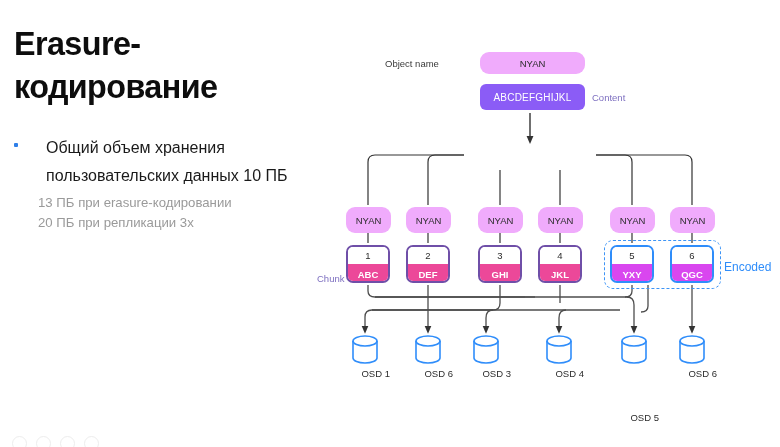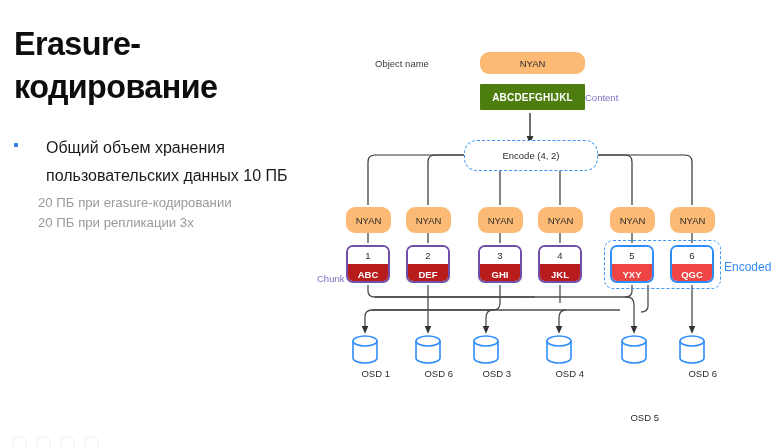--- a/index.html
+++ b/index.html
@@ -103,37 +103,37 @@
   }
   .dg-label-blue {
     position: absolute;
     font-size: 12px;
     color: #2f8dfa;
     white-space: nowrap;
   }
 
   .pill-light {
     position: absolute;
-    background: #fdba74;
+    background: #f0abfc;
     border-radius: 9px;
     color: #2b2b2b;
     font-size: 9.5px;
     display: flex;
     align-items: center;
     justify-content: center;
     white-space: nowrap;
   }
 
   .pill-dark {
     position: absolute;
-    background: #4d7c0f;
-    border-radius: 1px;
+    background: #8b5cf6;
+    border-radius: 6px;
     color: #ffffff;
     font-size: 10px;
-    font-weight: 700;
+    font-weight: 400;
     display: flex;
     align-items: center;
     justify-content: center;
     letter-spacing: 0.2px;
     white-space: nowrap;
   }
 
   .encode-box {
     position: absolute;
     border: 1.6px dashed #3d94f6;
@@ -169,23 +169,23 @@
     height: 21px;
     display: flex;
     align-items: center;
     justify-content: center;
     font-size: 9.5px;
     font-weight: 700;
     color: #ffffff;
     box-sizing: border-box;
   }
   .chunk-data { border: 2px solid #6f4fa8; }
-  .chunk-data .chunk-bottom { background: #b91c1c; }
+  .chunk-data .chunk-bottom { background: #ec4899; }
   .chunk-enc { border: 2px solid #2f8dfa; }
-  .chunk-enc .chunk-bottom { background: #ef4444; }
+  .chunk-enc .chunk-bottom { background: #d946ef; }
 
   .enc-group-box {
     position: absolute;
     border: 1.6px dashed #3d94f6;
     border-radius: 9px;
     box-sizing: border-box;
   }
 
   .osd-label {
     position: absolute;
@@ -220,21 +220,21 @@
     <div>Erasure-</div>
     <div>кодирование</div>
   </div>
 
   <div id="bullet-list">
 
     <div class="bullet-block">
       <span class="bullet-marker"></span>
       <div class="bullet-main">Общий объем хранения пользовательских данных 10 ПБ</div>
       <div class="bullet-sub-wrap">
-        <div class="bullet-sub">20 ПБ при erasure-кодировании</div>
+        <div class="bullet-sub">13 ПБ при erasure-кодировании</div>
         <div class="bullet-sub">20 ПБ при репликации 3х</div>
       </div>
     </div>
 
 
   </div>
 </div>
 
 <div id="diagram">
 
@@ -278,27 +278,26 @@
     <path d="M163,310 Q156,310 156,318 L156,330" fill="none" stroke="#4d4d4d" stroke-width="1.3" marker-end="url(#arrowhead)"></path>
     <path d="M236,310 Q229,310 229,318 L229,330" fill="none" stroke="#4d4d4d" stroke-width="1.3" marker-end="url(#arrowhead)"></path>
     <path d="M297,297 Q304,297 304,305 L304,330" fill="none" stroke="#4d4d4d" stroke-width="1.3" marker-end="url(#arrowhead)"></path>
 
     <path d="M302,285 L302,291 Q302,297 295,297" fill="none" stroke="#4d4d4d" stroke-width="1.3"></path>
     <path d="M318,285 L318,306 Q318,312 311,312" fill="none" stroke="#4d4d4d" stroke-width="1.3"></path>
 
     <path d="M362,285 L362,330" fill="none" stroke="#4d4d4d" stroke-width="1.3" marker-end="url(#arrowhead)"></path>
   </svg>
 
-  <div class="dg-label" style="left:45px; top:58px;">Object name</div>
+  <div class="dg-label" style="left:55px; top:58px;">Object name</div>
   <div class="pill-light" style="left:150px; top:52px; width:105px; height:22px;">NYAN</div>
 
   <div class="pill-dark" style="left:150px; top:84px; width:105px; height:26px;">ABCDEFGHIJKL</div>
-  <div class="dg-label-purple" style="left:255px; top:92px;">Content</div>
-
-  <div class="encode-box" style="left:134px; top:140px; width:132px; height:29px;">Encode (4, 2)</div>
+  <div class="dg-label-purple" style="left:262px; top:92px;">Content</div>
+
 
   <div class="pill-light" style="left:16px;  top:207px; width:45px; height:26px;">NYAN</div>
   <div class="pill-light" style="left:76px;  top:207px; width:45px; height:26px;">NYAN</div>
   <div class="pill-light" style="left:148px; top:207px; width:45px; height:26px;">NYAN</div>
   <div class="pill-light" style="left:208px; top:207px; width:45px; height:26px;">NYAN</div>
   <div class="pill-light" style="left:280px; top:207px; width:45px; height:26px;">NYAN</div>
   <div class="pill-light" style="left:340px; top:207px; width:45px; height:26px;">NYAN</div>
 
   <div class="enc-group-box" style="left:274px; top:240px; width:117px; height:49px;"></div>
 

